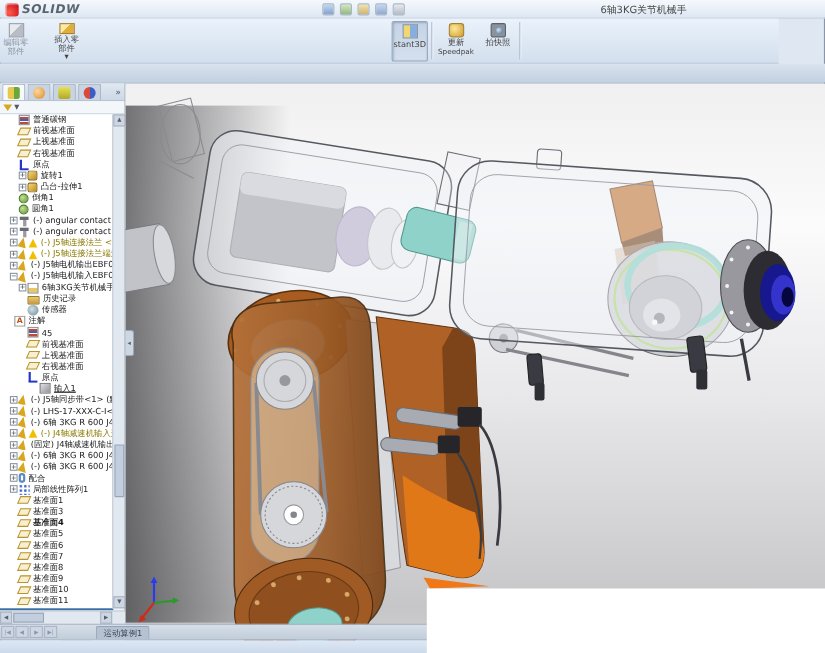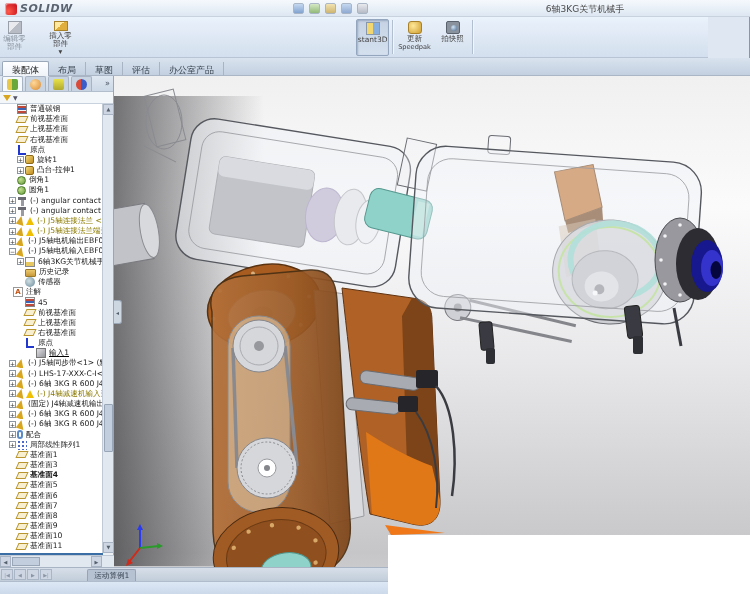--- a/index.html
+++ b/index.html
@@ -184,21 +184,20 @@
       <span class="cap" style="font-size:6.6px">Speedpak</span>
     </div>
     <div class="bigbtn" style="left:436px;width:33px;">
       <span class="mini-ic ic-cam"></span>
       <span class="cap">拍快照</span>
     </div>
     <div class="vsep" style="left:472px;"></div>
   </div>
 
   <div id="tabstrip">
-    <div id="ribbon-tabs" style="display:inline-block;"><span class="rtab active">装配体</span><span class="rtab">布局</span><span class="rtab">草图</span><span class="rtab">评估</span><span class="rtab">办公室产品</span></div>
     <div id="hud">
         <span class="hud-item">
           <span class="hud-ic h-zoom-fit"></span>
         </span>
         <span class="hud-item">
           <span class="hud-ic h-zoom-area"></span>
         </span>
         <span class="hud-item">
           <span class="hud-ic h-section-view"></span>
         </span>

